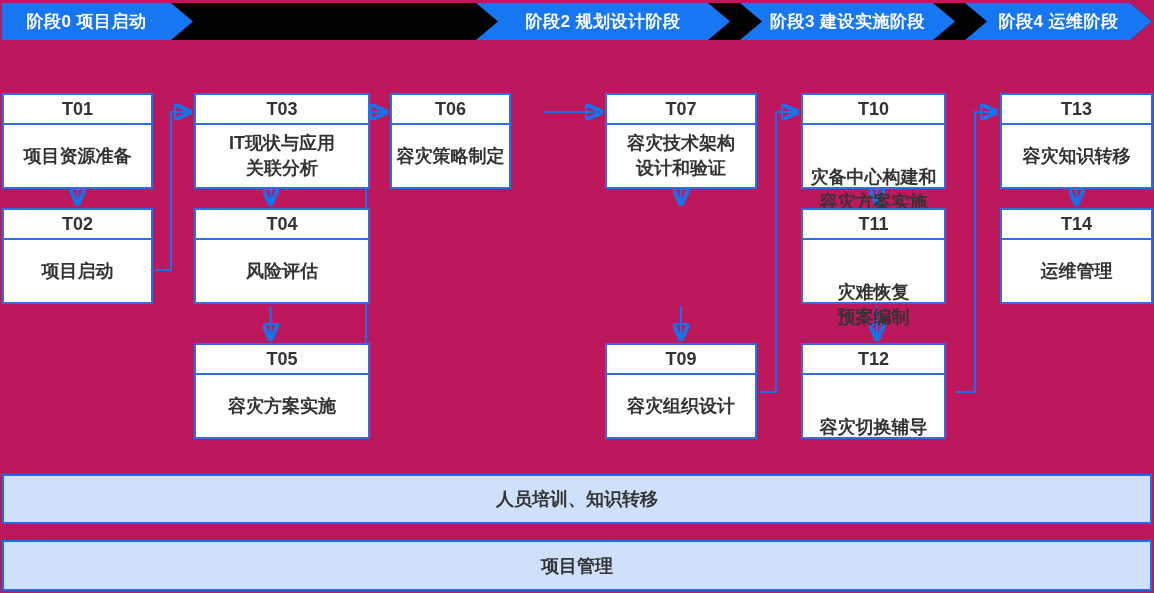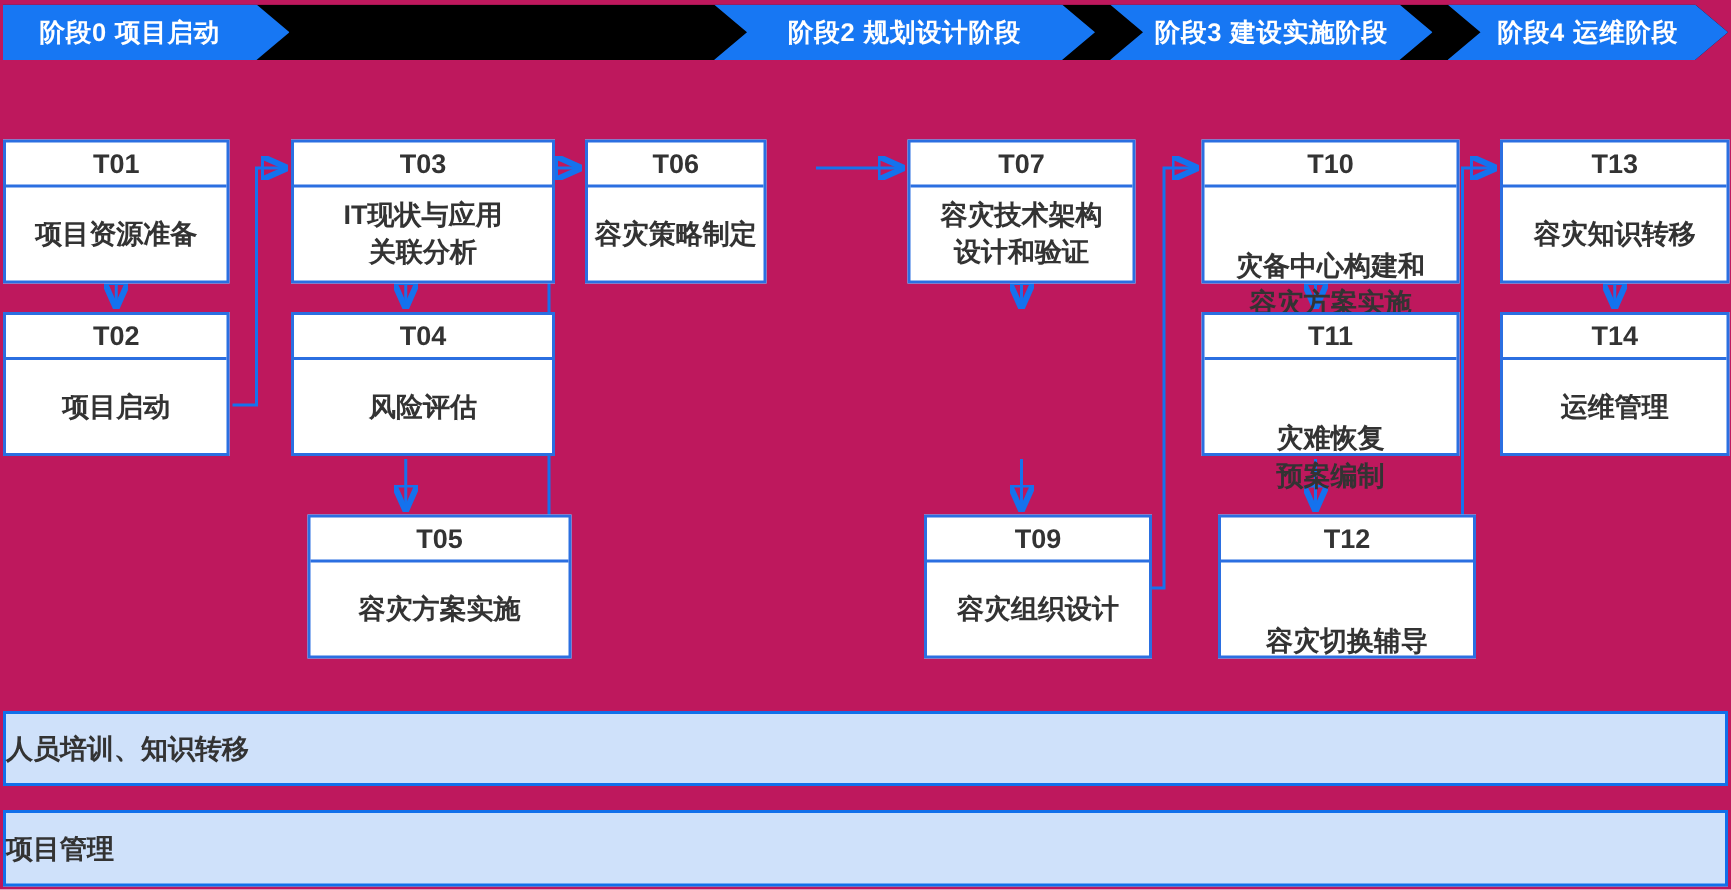--- a/index.html
+++ b/index.html
@@ -41,31 +41,31 @@
     font-weight:bold;font-size:18px;color:#333333;
   }
   .task-body{
     flex:1;display:flex;align-items:center;justify-content:center;
     font-weight:bold;font-size:18px;color:#333333;text-align:center;
     white-space:pre-line;line-height:25px;
   }
   
   .c1{left:2px;width:151px;}  .c2{left:194px;width:176px;}
   .c3{left:390px;width:121px;}.c4{left:605px;width:152px;}
-  .c5{left:801px;width:172px;gap:40px;}.c6{left:1000px;width:153px;}
+  .c5{left:801px;width:145px;gap:40px;}.c6{left:1000px;width:153px;}
   
-  .r1{top:73px;margin-top:20px;} .r2{top:208px;} .r3{top:343px;margin-left:11px;}
+  .r1{top:73px;margin-top:20px;} .r2{top:208px;} .r3{top:343px;}
   
   #connectors{position:absolute;left:0;top:0;pointer-events:none;}
   #connectors path{stroke:#1472EE;stroke-width:2;fill:none;}
   
   .bar{
     position:absolute;left:2px;width:1150px;box-sizing:border-box;
     background:#CFE1FA;border:2px solid #1270EA;
-    display:flex;align-items:center;justify-content:flex-start;
+    display:flex;align-items:center;justify-content:center;
     font-weight:bold;font-size:18px;color:#333333;
   }
   #bar0{top:474px;height:50px;}
   #bar1{top:540px;height:51px;}
 </style>
 </head>
 <body>
 
 <div id="canvas">
 

